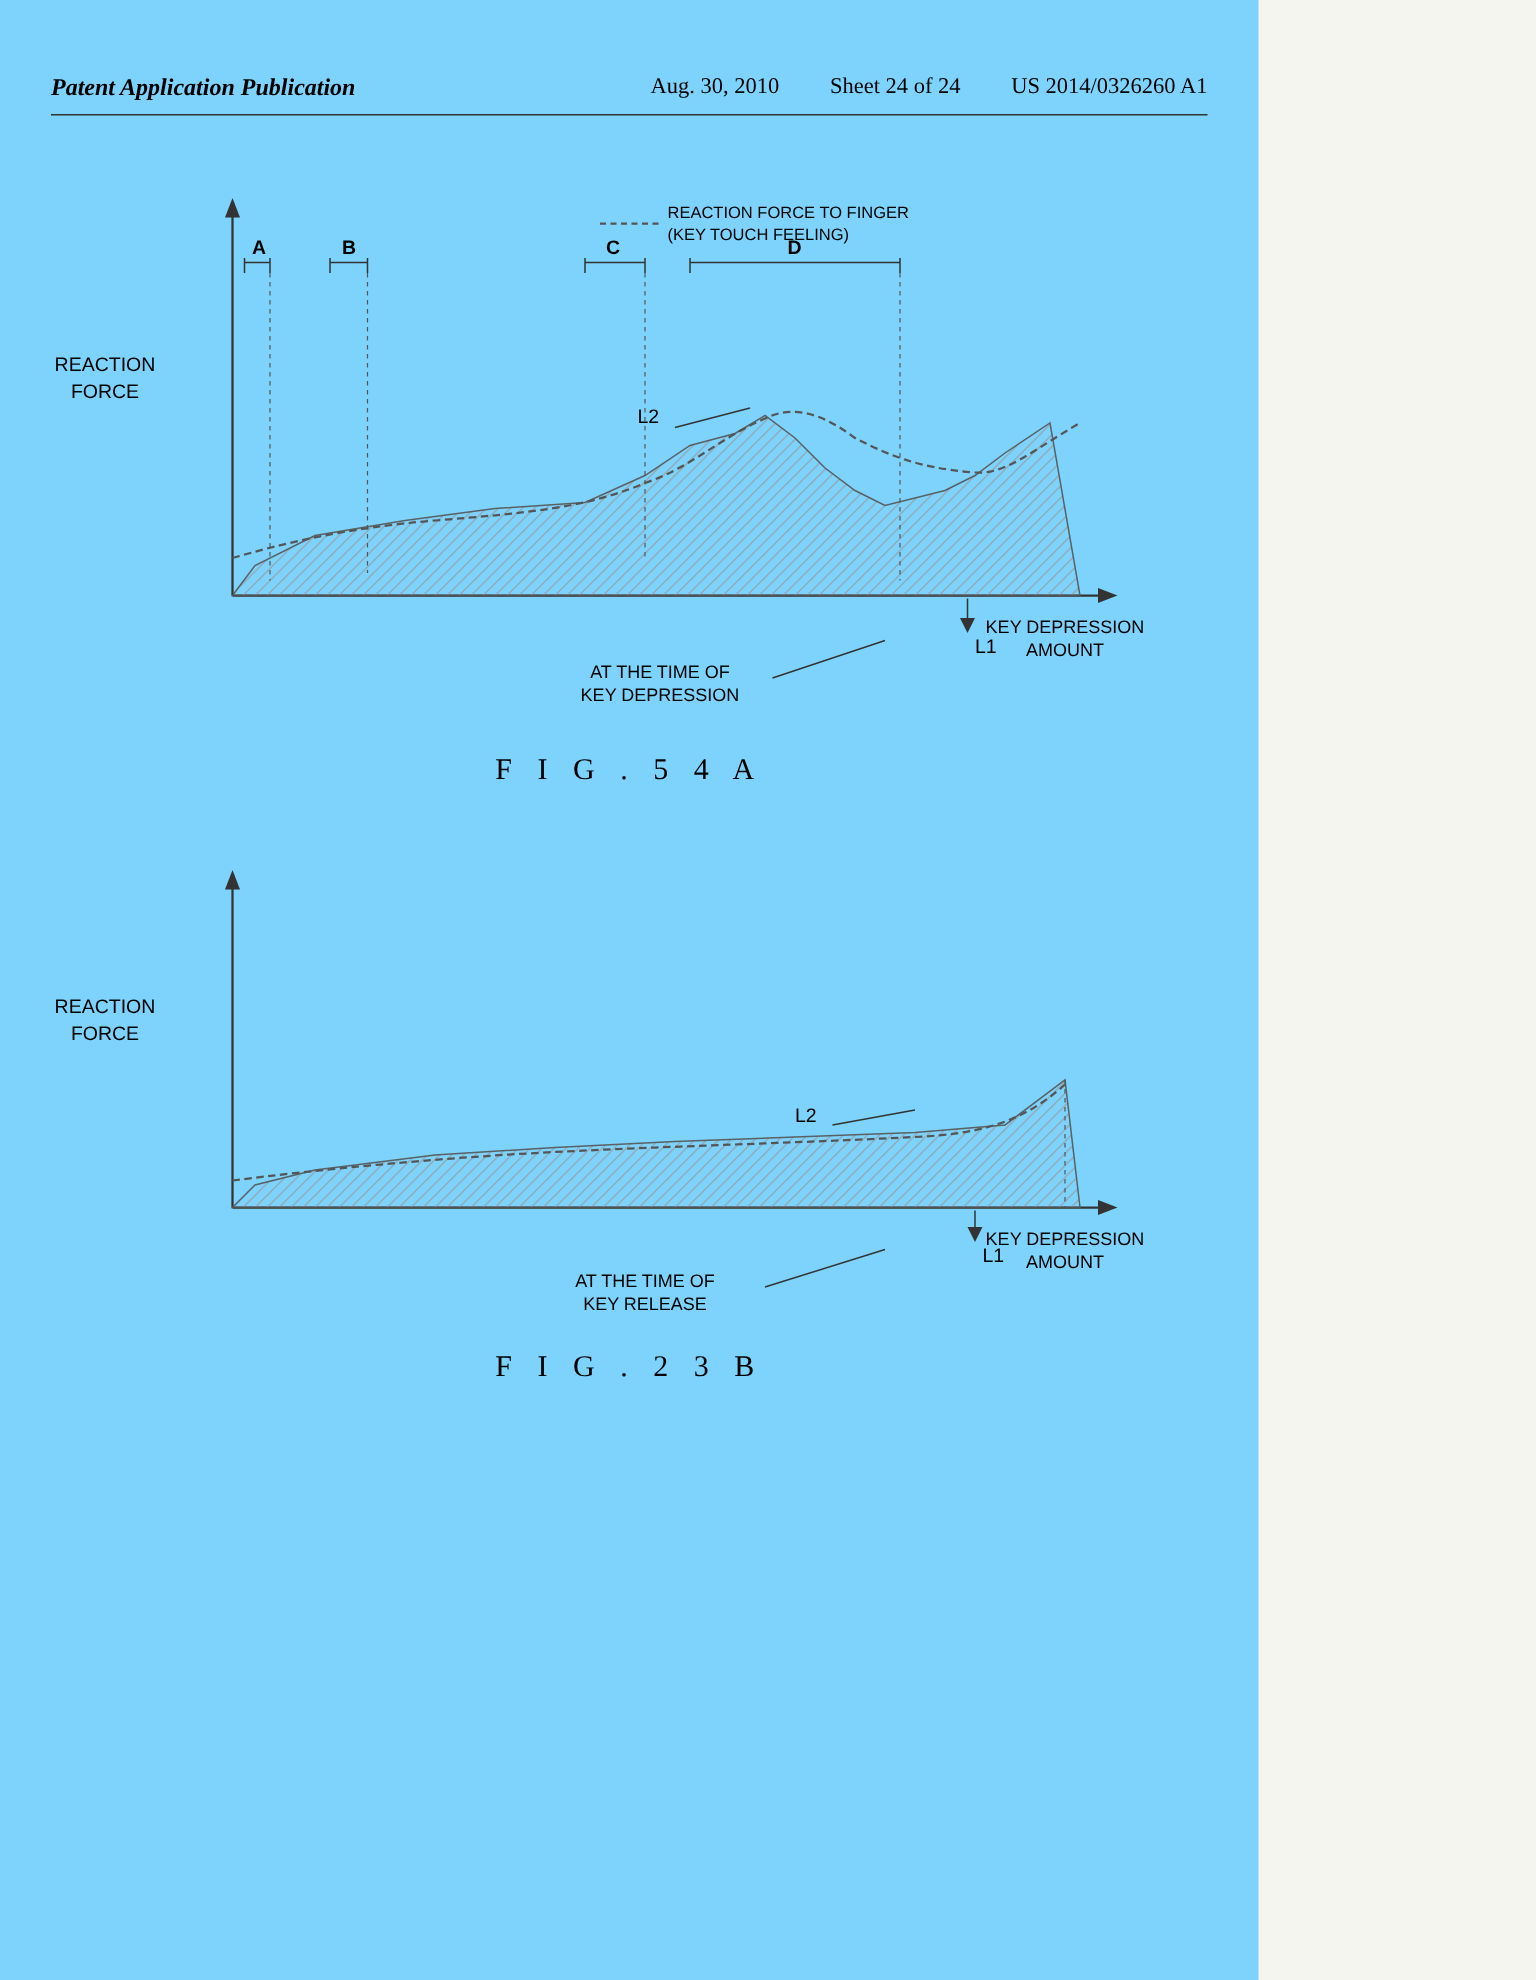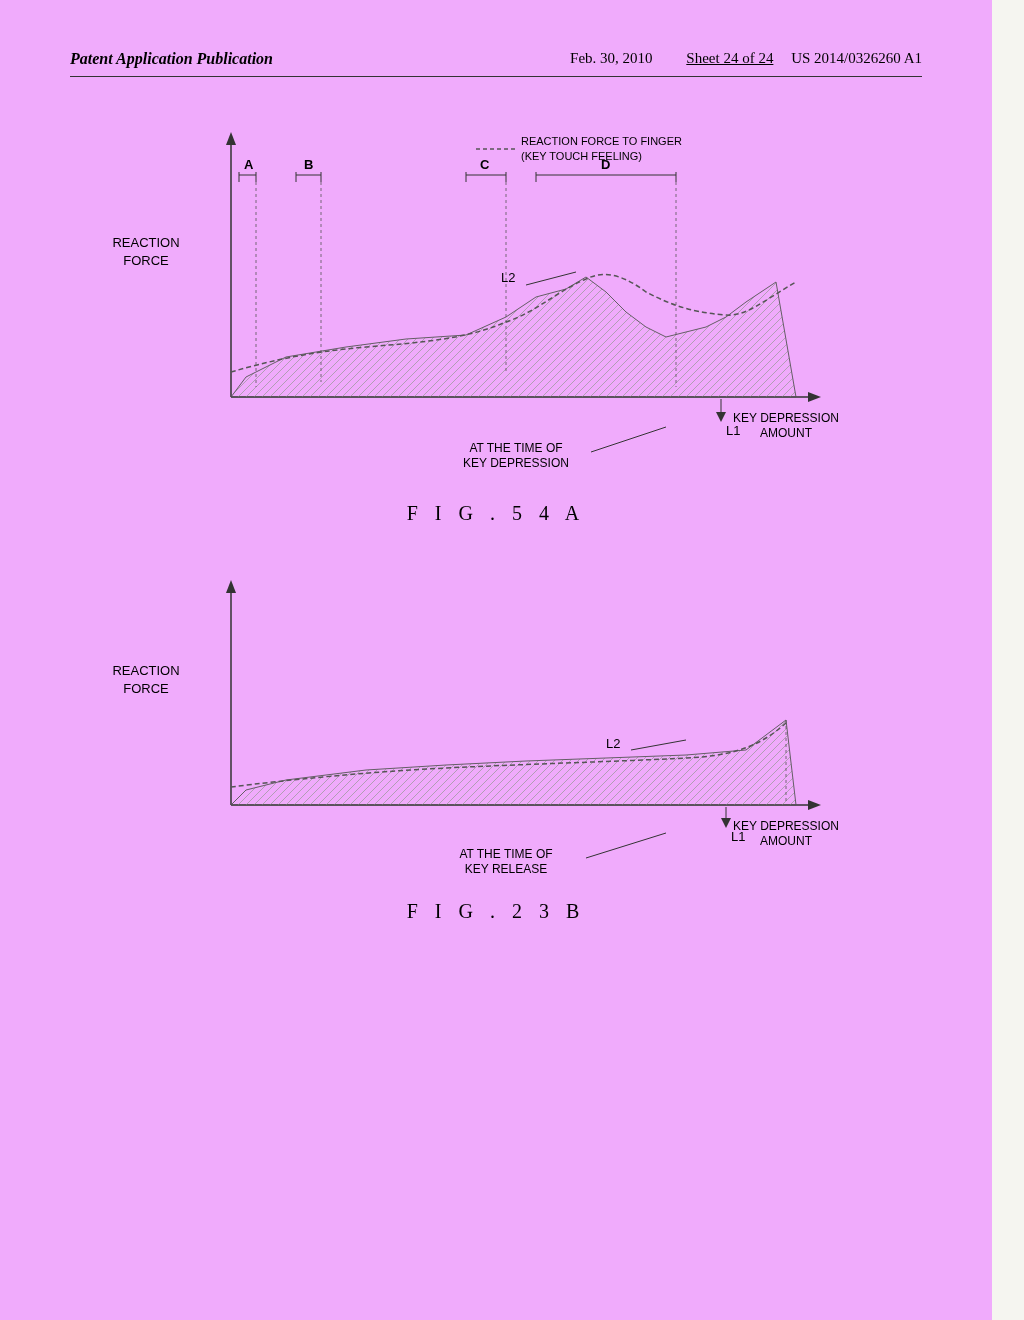--- a/index.html
+++ b/index.html
@@ -6,25 +6,25 @@
     body {
       width: 1024px;
       height: 1320px;
       background: #f5f5f0;
       font-family: 'Times New Roman', Times, serif;
       position: relative;
       overflow: hidden;
     }
 
     .page {
-      width: 992px;
+      width: 839px;
       height: 1320px;
-      background: #f0abfc;
+      background: #7dd3fc;
       position: relative;
-      padding: 50px 70px;
+      padding: 50px 34px;
     }
 
     .header {
       display: flex;
       justify-content: space-between;
       align-items: flex-start;
       border-bottom: 1px solid #333;
       padding-bottom: 8px;
       margin-bottom: 10px;
     }
@@ -40,22 +40,21 @@
       font-size: 15px;
     }
 
     .header-date {
       display: inline-block;
       margin-right: 30px;
     }
 
     .header-sheet {
       display: inline-block;
-      margin-right: 14px;
-      text-decoration: underline;
+      margin-right: 30px;
     }
 
     .header-patent {
       display: inline-block;
     }
 
     .figures-container {
       display: flex;
       flex-direction: column;
       align-items: center;
@@ -83,21 +82,21 @@
     }
 
   </style>
 </head>
 <body>
 
 <div class="page">
   <div class="header">
     <div class="header-left">Patent Application Publication</div>
     <div class="header-right">
-      <span class="header-date">Feb. 30, 2010</span>
+      <span class="header-date">Aug. 30, 2010</span>
       <span class="header-sheet">Sheet 24 of 24</span>
       <span class="header-patent">US 2014/0326260 A1</span>
     </div>
   </div>
 
   <div class="figures-container">
 
     <div class="figure-wrapper">
       <svg class="fig-svg" width="820" height="370" viewBox="0 0 820 370">
 

